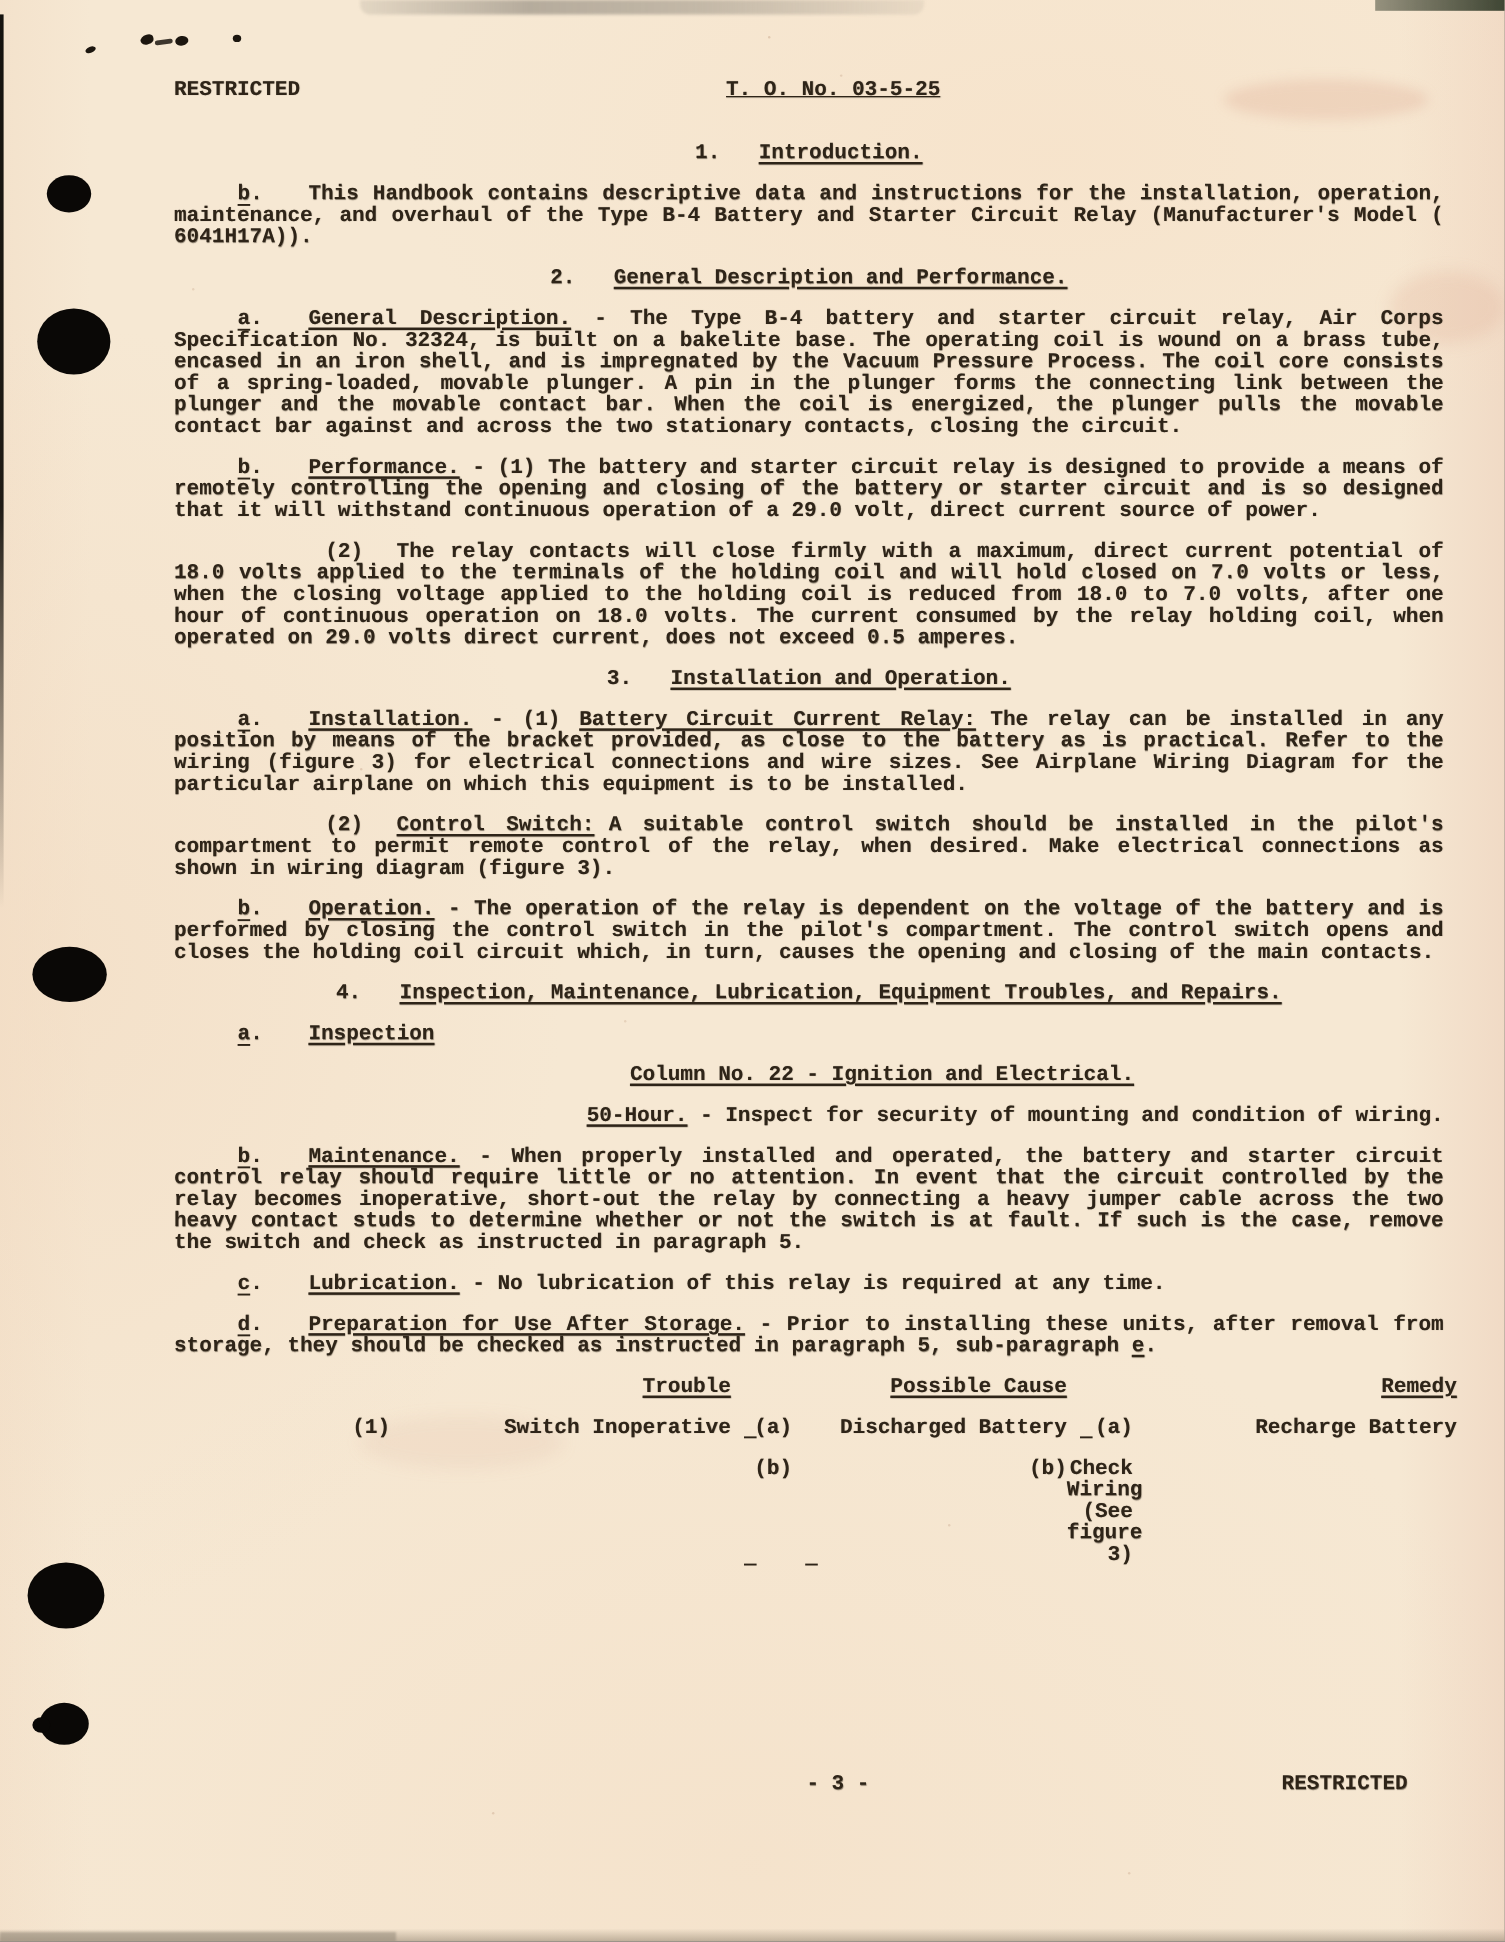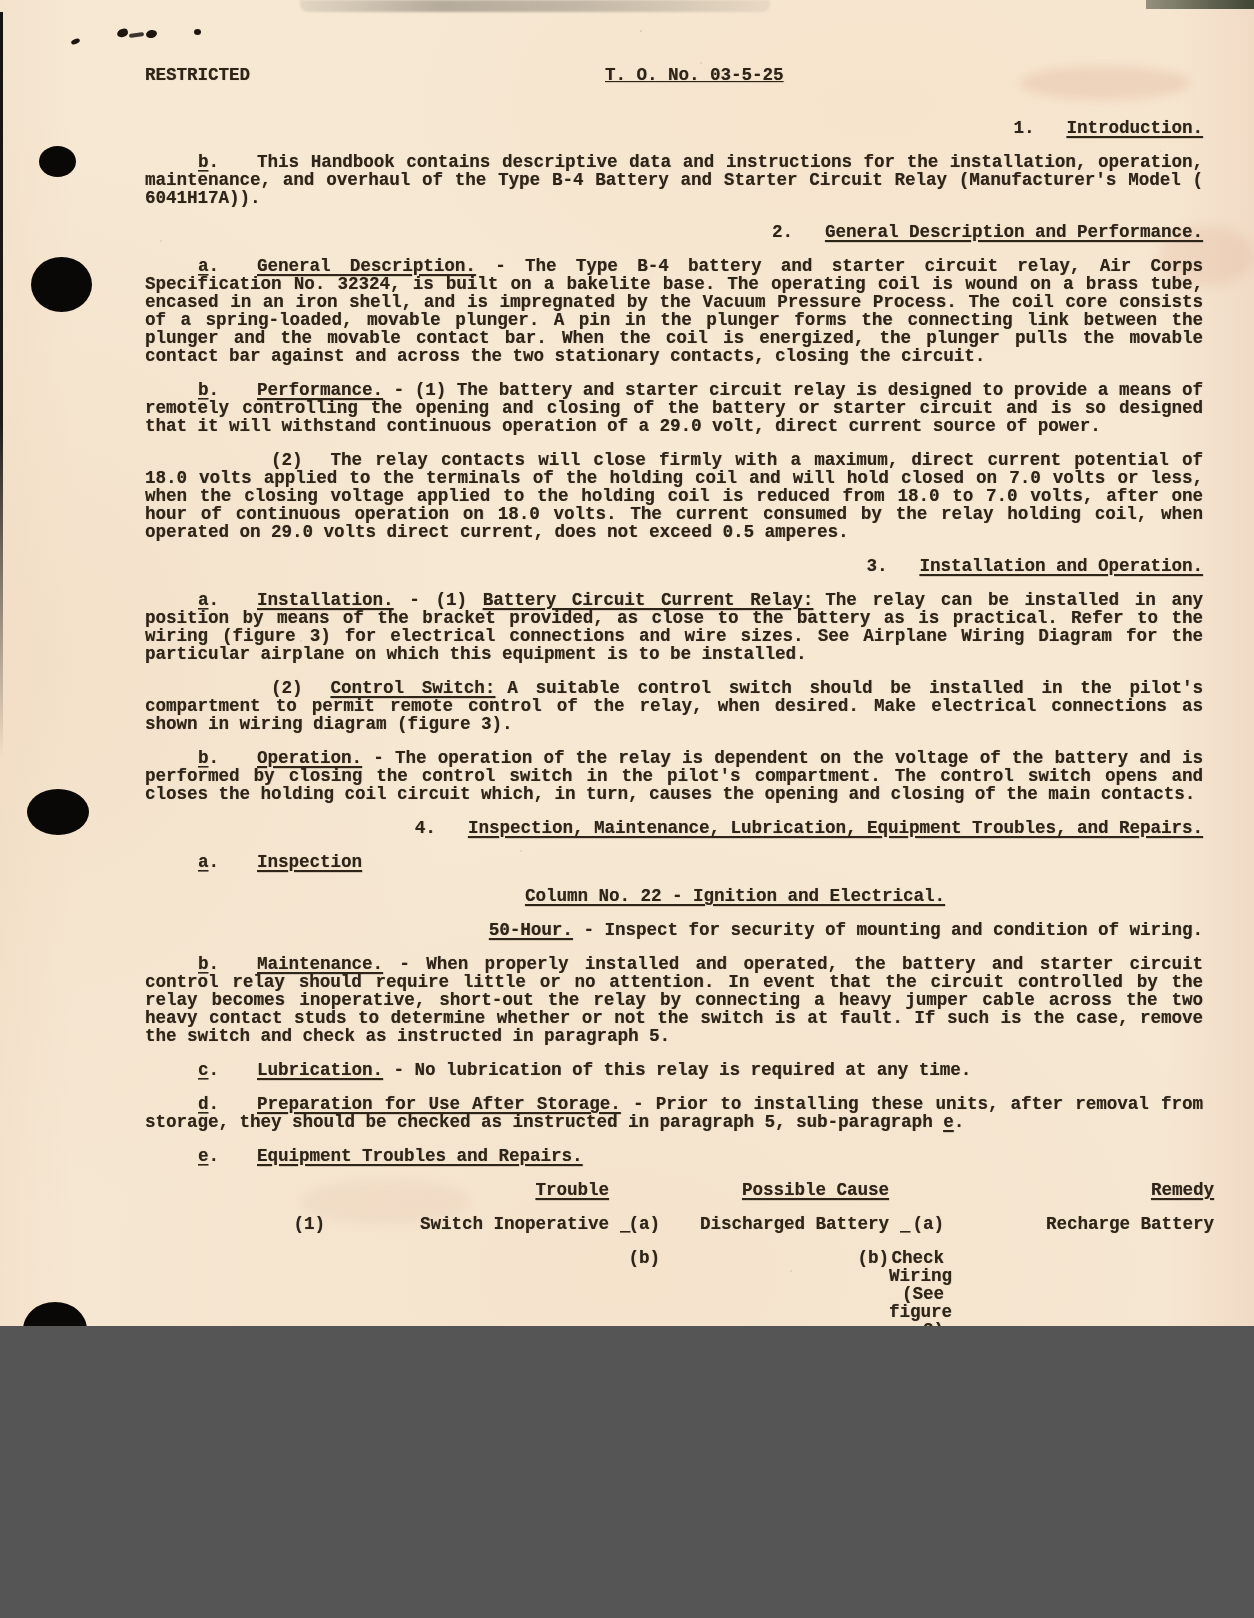--- a/index.html
+++ b/index.html
@@ -1,18 +1,18 @@
 <!DOCTYPE html>
 <html><head>
 <meta charset="utf-8">
 <style>
   html,body { margin:0; padding:0; background:#555; }
   .page {
     position:relative;
-    width:1254px; height:1326px;
+    width:1254px; height:1618px;
     margin:0 auto;
     overflow:hidden;
     background:
       radial-gradient(900px 500px at 70% 8%, rgba(247,224,198,.55), transparent 60%),
       radial-gradient(700px 900px at 4% 50%, rgba(241,216,190,.45), transparent 60%),
       radial-gradient(1000px 700px at 50% 96%, rgba(243,219,193,.40), transparent 70%),
       linear-gradient(90deg, rgba(236,208,182,.25), rgba(0,0,0,0) 6%, rgba(0,0,0,0) 93%, rgba(228,186,166,.30)),
       #f6e8d3;
     font-family:"Liberation Mono","DejaVu Sans Mono",monospace;
     font-weight:bold;
@@ -20,21 +20,21 @@
   }
   .content {
     position:absolute; left:145px; top:66px; width:1058px;
     font-size:17.5px; line-height:18px;
     text-align:justify;
     text-shadow:0.3px 0.3px 0.7px rgba(46,36,24,.55);
   }
   .content p { margin:16px 0 0 0; }
   .hdr { position:relative; height:18px; text-align:left; }
   .hdr .order-no { position:absolute; left:460px; top:0;text-decoration:underline; }
-  .p-head { text-indent:0; text-align:right; }
+  .p-head { text-indent:0; text-align:center; }
   .p-hang { text-indent:53px; }
   .p-sub2 { text-indent:126px; }
   .p-col  { text-indent:122px; text-align:center; }
   .p-hour { text-indent:155px; text-align:right; }
   .g  { display:inline-block; }
   .g-num { width:32px; }
   .g-lbl { width:38px; }
   .g-sm  { width:28px; }
   .g-ph  { width:12px; }
   .u { text-decoration:underline; text-decoration-thickness:1.6px; text-underline-offset:3px; }
@@ -179,23 +179,20 @@
       <span class="u">50-Hour.</span> <span>- Inspect for security of mounting and condition of wiring.</span>
     </p>
     <p class="p-hang">
       <span class="lbl">b.</span><span class="g g-lbl"></span><span class="u">Maintenance.</span> <span>- When properly installed and operated, the battery and starter circuit control relay should require little or no attention. In event that the circuit controlled by the relay becomes inoperative, short-out the relay by connecting a heavy jumper cable across the two heavy contact studs to determine whether or not the switch is at fault. If such is the case, remove the switch and check as instructed in paragraph 5.</span>
     </p>
     <p class="p-hang">
       <span class="lbl">c.</span><span class="g g-lbl"></span><span class="u">Lubrication.</span> <span>- No lubrication of this relay is required at any time.</span>
     </p>
     <p class="p-hang">
       <span class="lbl">d.</span><span class="g g-lbl"></span><span class="u">Preparation for Use After Storage.</span> <span>- Prior to installing these units, after removal from storage, they should be checked as instructed in paragraph 5, sub-paragraph </span><span class="u">e</span><span>.</span>
-    </p>
-    <p class="p-hang">
-      <span class="lbl">e.</span><span class="g g-lbl"></span><span class="u">Equipment Troubles and Repairs.</span>
     </p>
 
     <div class="ttable">
       <div class="trow" style="margin-top:0">
         <span class="c-span2 u nowrap">Trouble</span>
         <span class="c-span2b u nowrap">Possible Cause</span>
         <span class="c-span2c u nowrap">Remedy</span>
       </div>
       <div class="trow">
         <span>(1)</span>

